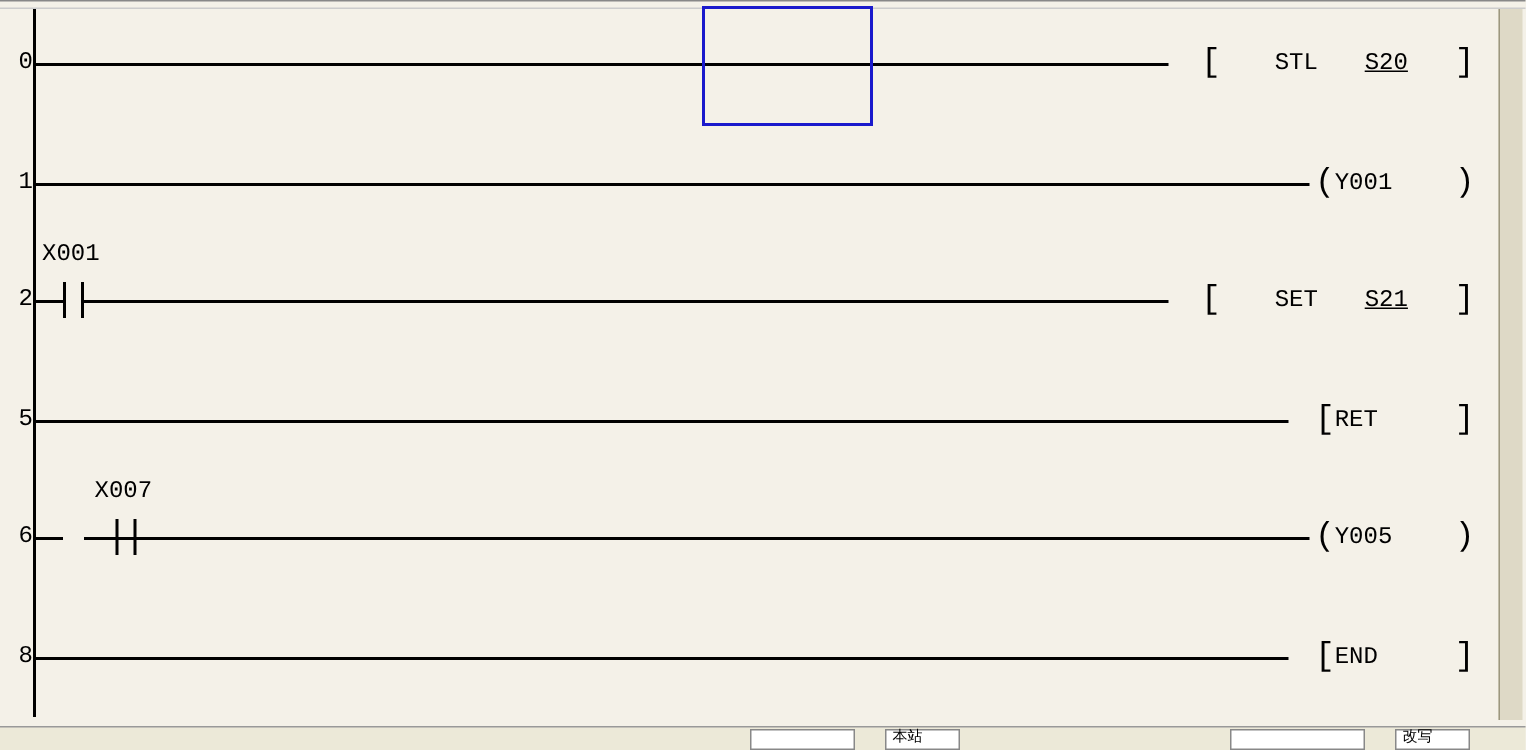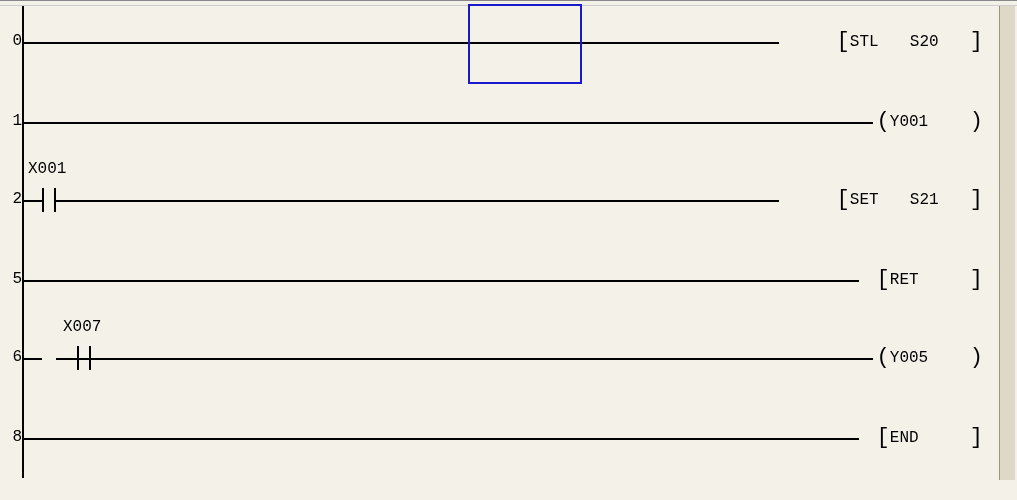--- a/index.html
+++ b/index.html
@@ -71,24 +71,26 @@
     font-size: 22px;
     line-height: 22px;
   }
   .instr-text {
     display: inline-block;
     min-width: 40px;
   }
   .instr-op {
     display: inline-block;
     width: 60px;
+    margin-left: 36px;
   }
   .instr-arg {
     display: inline-block;
     width: 60px;
+    text-decoration: underline;
   }
   .cursor-box {
     position: absolute;
     border: 2px solid #1a1acc;
     background: transparent;
   }
   .scroll-hint {
     position:absolute;
     right:2px;
     top:6px;
@@ -194,14 +196,20 @@
       <span class="lbracket">[</span>
       <span class="instr-text" style="width:56px">END</span>
       <span class="rbracket" style="margin-left:24px;">]</span>
     </div>
   </div>
 
   <div class="cursor-box" style="left:468px;top:4px;width:114px;height:80px;"></div>
 
   <div class="scroll-hint"></div>
 
+  <div class="status-strip">
+    <div class="status-chip" style="left:500px;width:70px;"></div>
+    <div class="status-chip" style="left:590px;width:50px;">本站</div>
+    <div class="status-chip" style="left:820px;width:90px;"></div>
+    <div class="status-chip" style="left:930px;width:50px;">改写</div>
+  </div>
 
 </div>
 
 </body></html>

